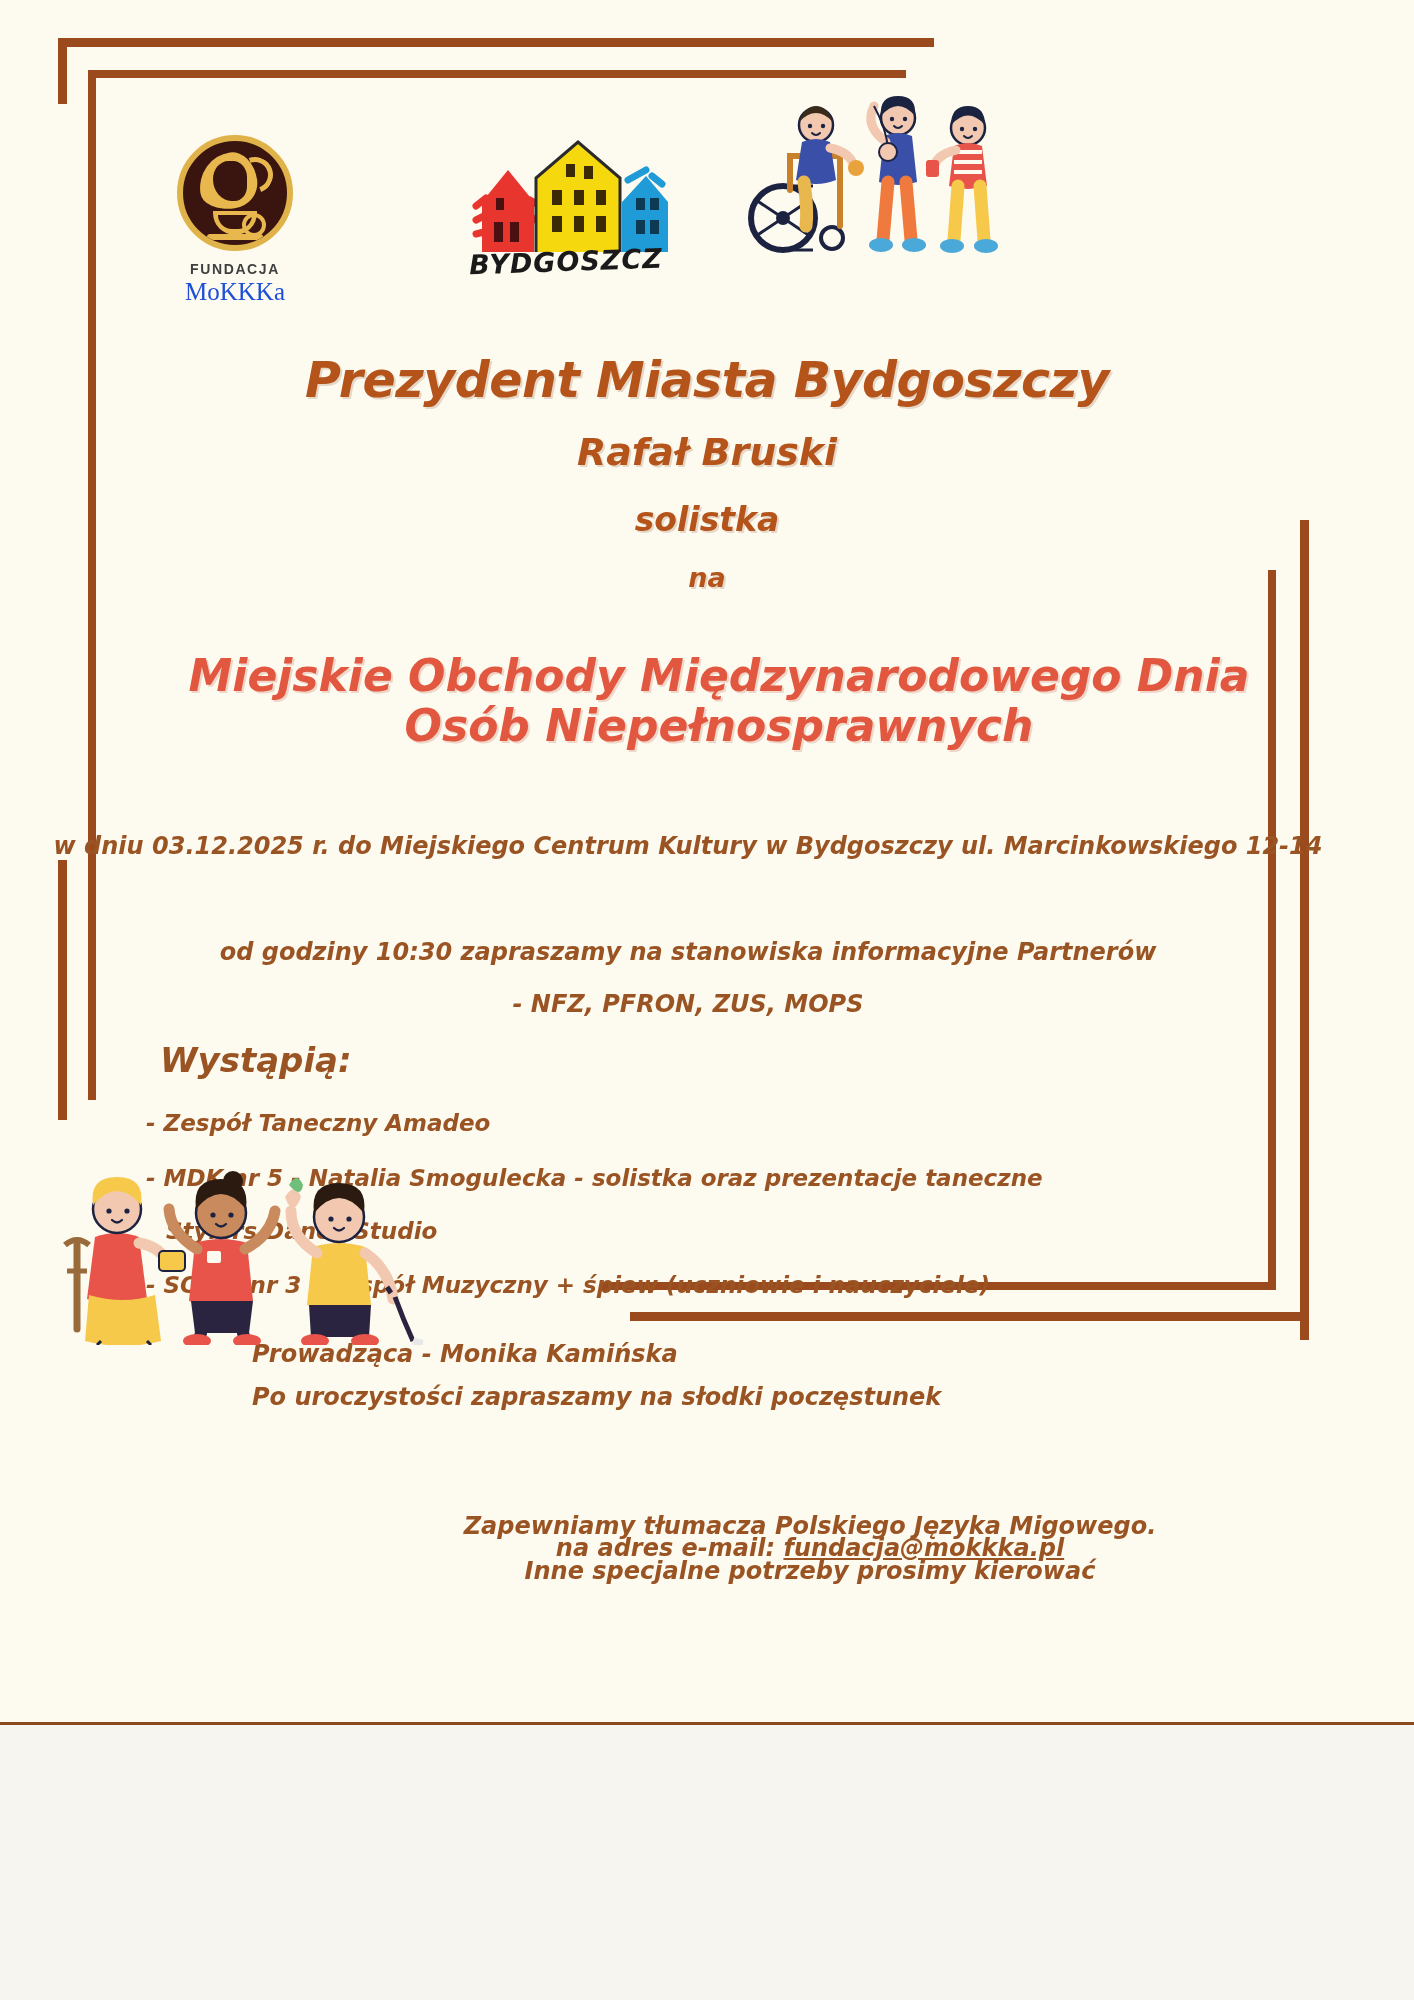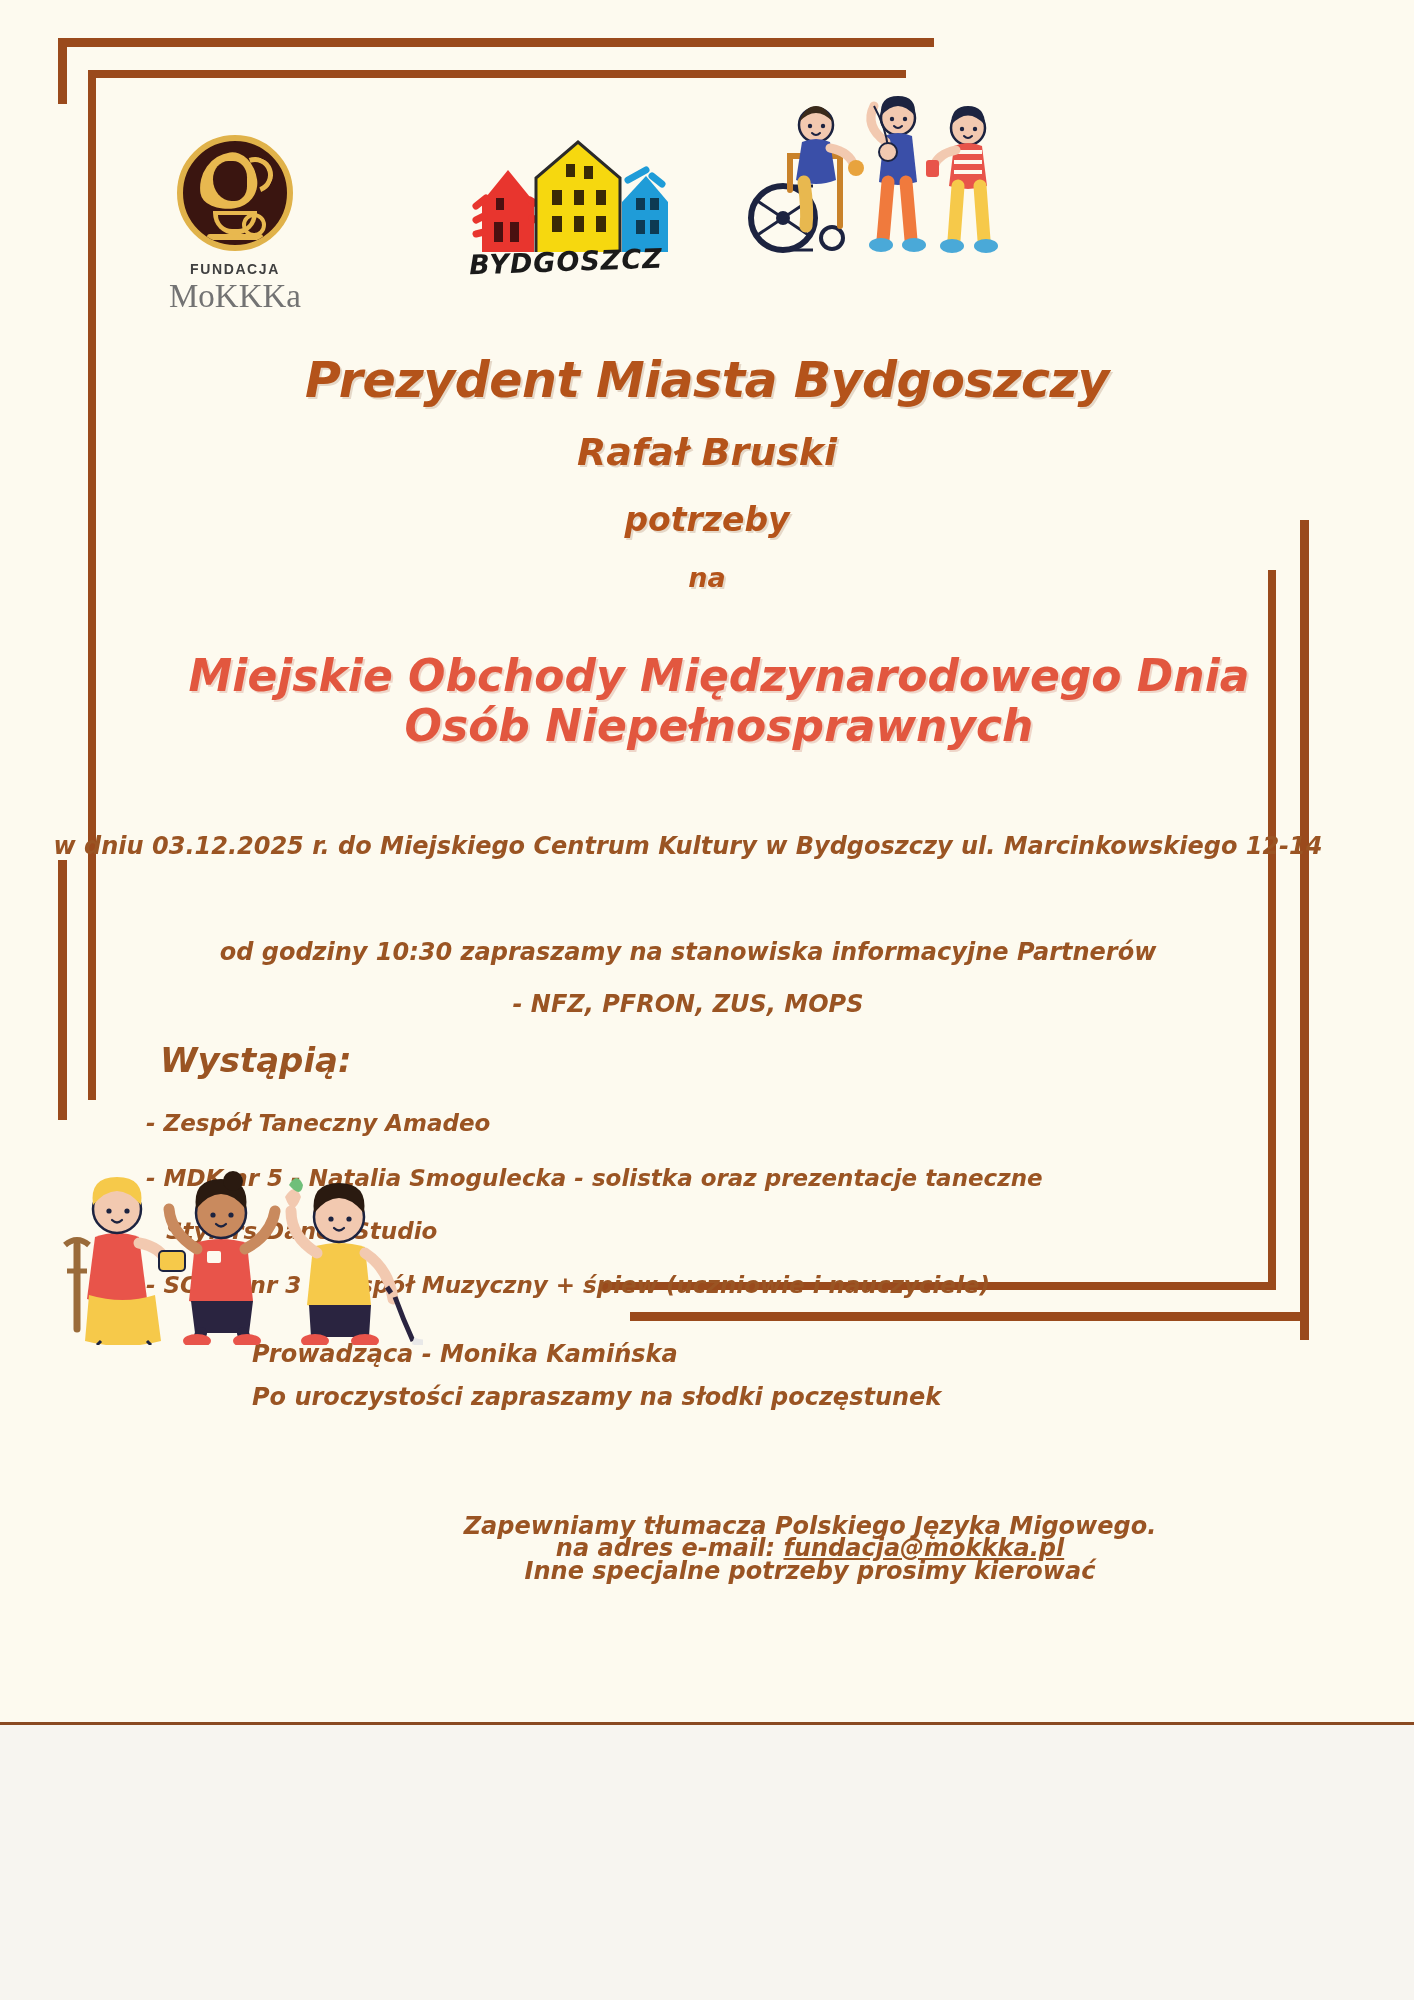--- a/index.html
+++ b/index.html
@@ -33,21 +33,21 @@
   .mk-face2{position:absolute;left:30px;top:20px;width:34px;height:40px;background:#3a1510;
      border-radius:50% 45% 40% 60%;}
   .mk-swirl{position:absolute;right:14px;top:16px;width:26px;height:26px;border:5px solid #e8b84f;
      border-radius:50%;border-left-color:transparent;border-bottom-color:transparent;transform:rotate(25deg);}
   .mk-cup{position:absolute;left:30px;bottom:10px;width:44px;height:24px;background:#e8b84f;
      border-radius:0 0 22px 22px;}
   .mk-cup-in{position:absolute;left:5px;top:4px;width:34px;height:14px;background:#3a1510;border-radius:0 0 16px 16px;}
   .mk-handle{position:absolute;right:-9px;top:2px;width:16px;height:16px;border:4px solid #e8b84f;border-radius:50%;}
   .mk-saucer{position:absolute;left:24px;bottom:5px;width:56px;height:6px;background:#e8b84f;border-radius:4px;}
   .mokkka-t1{font-size:14px;letter-spacing:1.6px;color:#404040;margin-top:10px;font-weight:600;}
-  .mokkka-t2{font-size:33px;color:#737373;margin-top:1px;font-family:"Liberation Serif",serif;}
+  .mokkka-t2{font-size:25px;color:#1d4ed8;margin-top:1px;font-family:"Liberation Serif",serif;}
 
   .bydg-logo{position:absolute;left:470px;top:140px;width:200px;height:115px;}
   .byd-word{position:absolute;left:466px;top:246px;width:200px;text-align:center;
      font-size:27px;font-style:italic;font-weight:bold;color:#1a1a1a;
      font-family:"DejaVu Sans",sans-serif;letter-spacing:1px;transform:rotate(-2deg);}
 
   
   .h-main{position:absolute;left:0;width:1414px;text-align:center;
     font-family:"DejaVu Sans",sans-serif;font-style:italic;font-weight:bold;
     color:#b4531a;text-shadow:2px 2px 0 rgba(120,60,20,.18);}
@@ -182,21 +182,21 @@
     <path d="M226 62 h28 M226 72 h28 M226 82 h28" stroke="#fdfaef" stroke-width="4"></path>
     <path d="M228 60 q-18 4 -22 16" stroke="#f2c9b0" stroke-width="9" fill="none" stroke-linecap="round"></path>
     <rect x="198" y="70" width="13" height="17" rx="3" fill="#e8544a"></rect>
     <path d="M230 96 l-4 54 M252 96 l4 54" stroke="#f6c94a" stroke-width="13" stroke-linecap="round"></path>
     <ellipse cx="224" cy="156" rx="12" ry="7" fill="#4aa9d8"></ellipse>
     <ellipse cx="258" cy="156" rx="12" ry="7" fill="#4aa9d8"></ellipse>
   </svg>
 
   <div class="h-main" id="t-prez">Prezydent Miasta Bydgoszczy</div>
   <div class="h-main" id="t-rafal">Rafał Bruski</div>
-  <div class="h-main" id="t-zaprasza">potrzeby</div>
+  <div class="h-main" id="t-zaprasza">solistka</div>
   <div class="h-main" id="t-na">na</div>
   <div class="h-red" id="t-red1">Miejskie Obchody Międzynarodowego Dnia</div>
   <div class="h-red" id="t-red2">Osób Niepełnosprawnych</div>
 
   <div class="info-line" id="i1">w dniu 03.12.2025 r. do Miejskiego Centrum Kultury w Bydgoszczy ul. Marcinkowskiego 12-14</div>
   <div class="info-line" id="i3">od godziny 10:30 zapraszamy na stanowiska informacyjne Partnerów</div>
   <div class="info-line" id="i4">- NFZ, PFRON, ZUS, MOPS</div>
 
   <div class="wyst">Wystąpią:</div>
   <div class="perf" id="p1">- Zespół Taneczny Amadeo</div>

